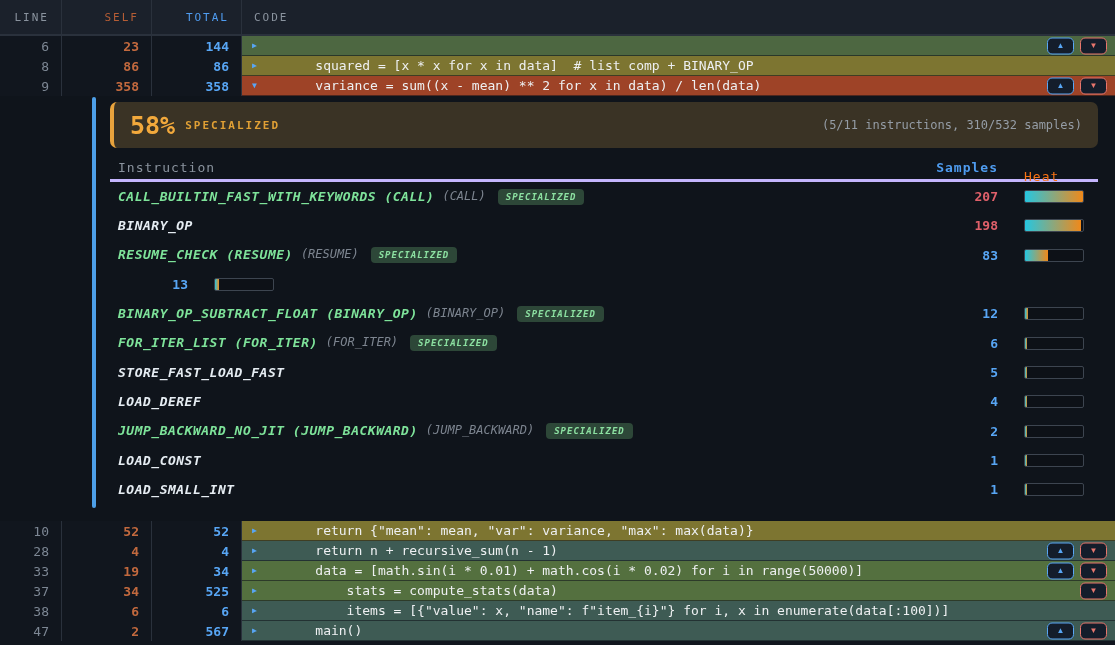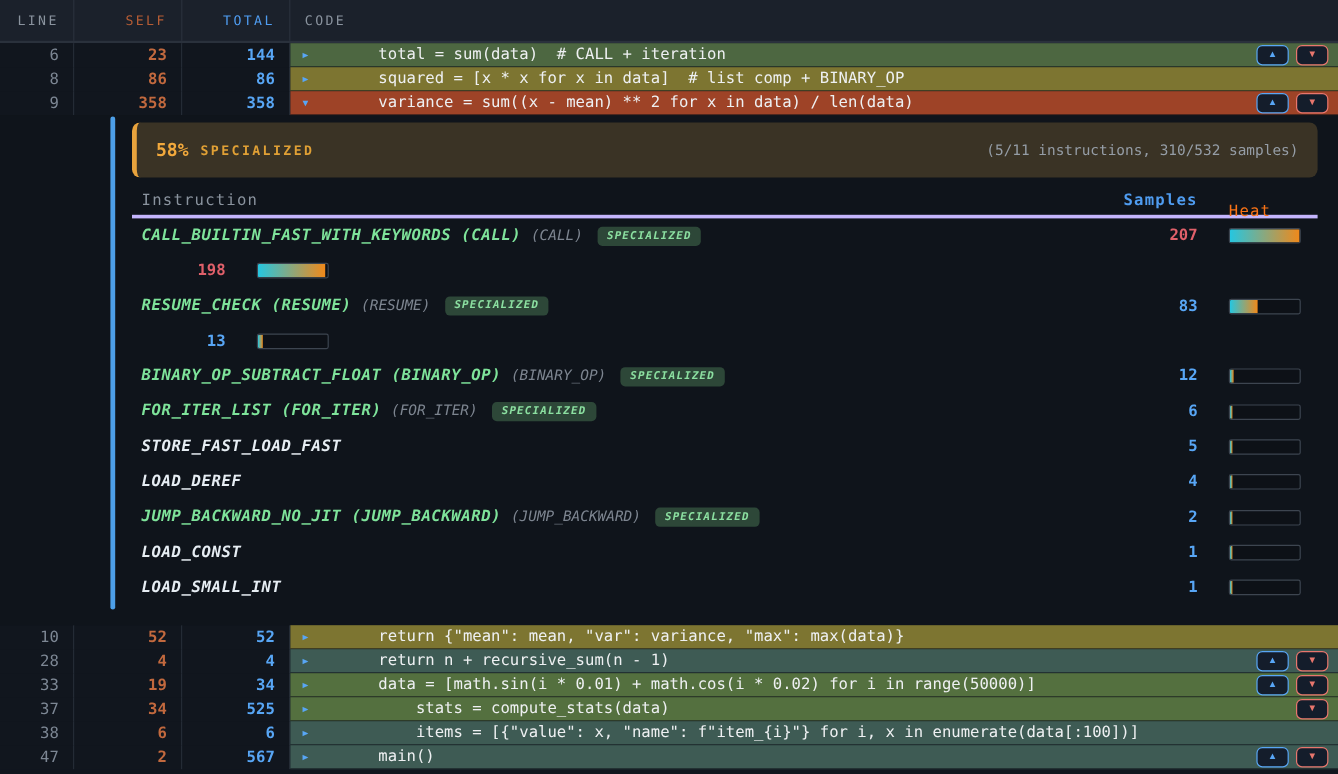--- a/index.html
+++ b/index.html
@@ -30,21 +30,21 @@
          display:flex; align-items:center; justify-content:center; cursor:pointer; }
   .btn.up   { border:1.5px solid #58a6f5; color:#58a6f5; }
   .btn.down { border:1.5px solid #e8766d; color:#e8766d; }
 
   
   .expanded { height:425px; flex:none; background:#0f141b; position:relative; }
   .vbar { position:absolute; left:92px; top:1px; width:4px; height:411px; background:#4d9fe8; border-radius:2px; }
   .exp-inner { position:absolute; left:110px; right:17px; top:0; }
   .banner { margin-top:6px; height:46px; background:#3a3325; border-left:4px solid #e8a33d; border-radius:7px;
             display:flex; align-items:center; padding:0 16px; }
-  .pct { color:#f2a93c; font-size:15px; font-weight:bold; }
+  .pct { color:#f2a93c; font-size:25px; font-weight:bold; }
   .pct-label { color:#e0a035; font-size:11px; font-weight:bold; letter-spacing:2px; margin-left:10px; }
   .banner-right { margin-left:auto; color:#959da6; font-size:12px; }
 
   .itable-hdr { margin-top:14px; height:20px; display:flex; align-items:center; font-size:13px;
                 border-bottom:3px solid #c4b5fd; padding-bottom:6px; }
   .ih-instruction { flex:1; color:#8a939e; padding-left:8px; letter-spacing:1px; }
   .ih-samples { width:90px; text-align:right; color:#4f9cf0; font-weight:bold; padding-right:12px; letter-spacing:1px; }
   .ih-heat { width:74px; color:#f97316; margin-left:14px; letter-spacing:1px;margin-top:17px; }
 
   .irow { height:29.3px; display:flex; align-items:center; font-size:13px; }
@@ -74,21 +74,20 @@
     <div class="hc code">CODE</div>
   </div>
 
   <div id="rows-top">
   <div class="crow">
     <div class="cell line">6</div>
     <div class="cell self">23</div>
     <div class="cell total">144</div>
     <div class="cell codec" style="background: rgb(77, 103, 65);">
       <span class="marker">▶</span>
-      <span class="codetext">    total = sum(data)  # CALL + iteration</span>
       <span class="btns">
         <button class="btn up">▲</button>
         <button class="btn down">▼</button>
       </span>
     </div>
   </div>
 
   <div class="crow">
     <div class="cell line">8</div>
     <div class="cell self">86</div>
@@ -140,20 +139,24 @@
     </div>
     <div class="isamples hot">207</div>
     <div class="iheat">
       <div class="heat-track">
         <div class="heat-fill" style="width: 58px;"></div>
       </div>
     </div>
   </div>
 
   <div class="irow">
+    <div class="iname">
+      <span class="nm plain">BINARY_OP</span>
+
+    </div>
     <div class="isamples hot">198</div>
     <div class="iheat">
       <div class="heat-track">
         <div class="heat-fill" style="width: 56px;"></div>
       </div>
     </div>
   </div>
 
   <div class="irow">
     <div class="iname">

